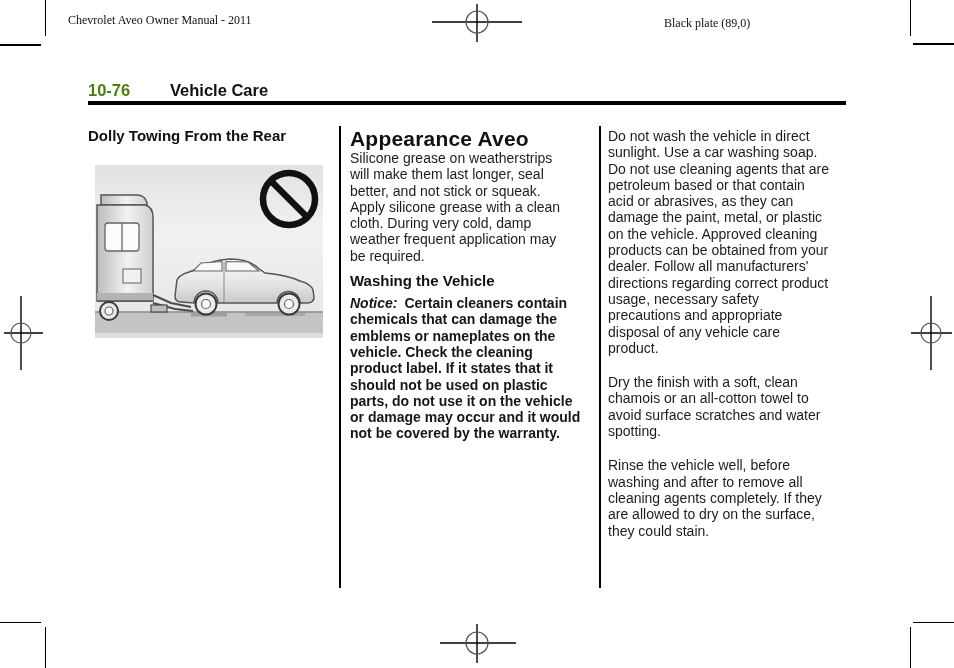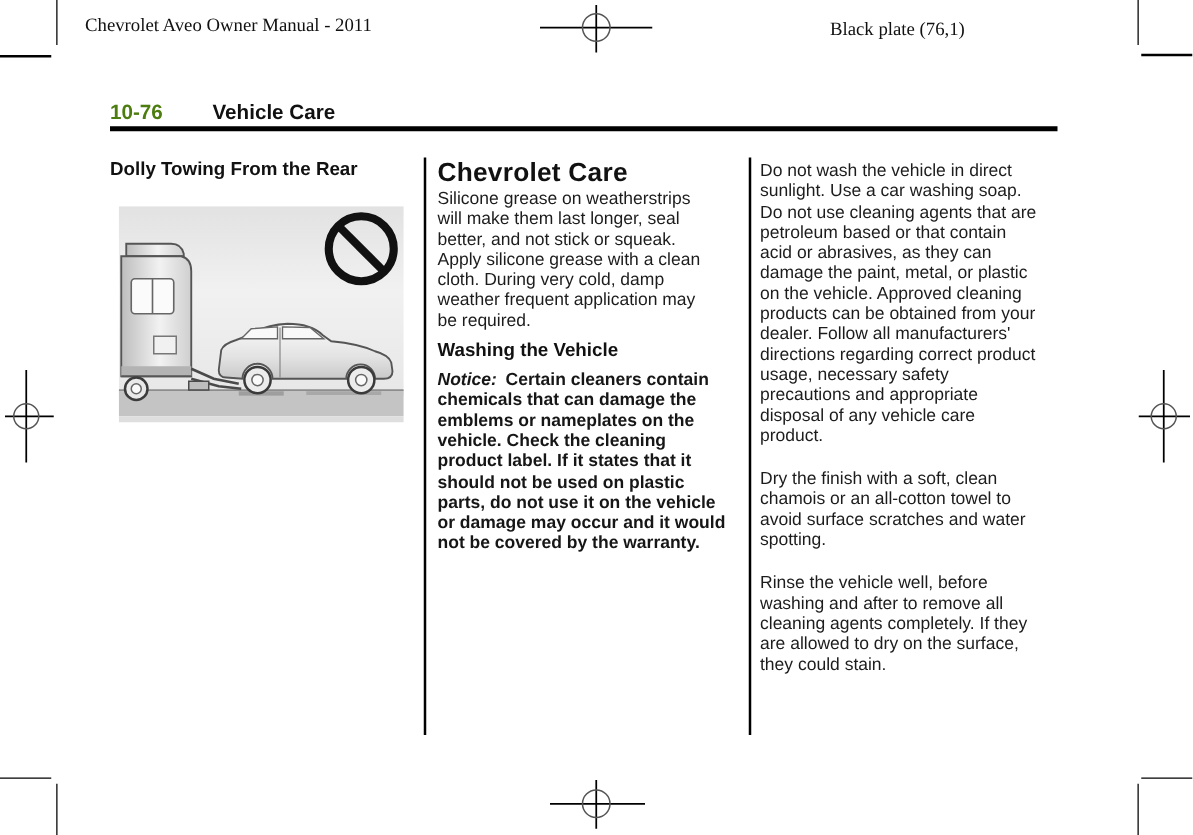--- a/index.html
+++ b/index.html
@@ -1,20 +1,20 @@
 <!DOCTYPE html>
 <html><head>
 <meta charset="utf-8">
 <style>
   html,body{margin:0;padding:0;}
   body{
     width:954px;height:668px;position:relative;background:#ffffff;
     font-family:"Liberation Sans", sans-serif;color:#1c1c1c;overflow:hidden;
   }
-  .serif{font-family:"Liberation Serif", serif;font-size:15px;color:#111;text-align:center;}
+  .serif{font-family:"Liberation Serif", serif;font-size:12px;color:#111;text-align:center;}
   .abs{position:absolute;}
   .mark{position:absolute;background:#000;}
   
   .page-num{position:absolute;left:88px;top:81px;font-size:16.5px;font-weight:bold;color:#4d7c0f;}
   .section-name{position:absolute;left:170px;top:81px;font-size:16.5px;font-weight:bold;color:#111;}
   .head-rule{position:absolute;left:88px;top:101px;width:758px;height:3.5px;background:#000;}
   
   .vdiv{position:absolute;width:1.5px;background:#000;top:126px;height:462px;}
   
   .col{position:absolute;}
@@ -57,21 +57,21 @@
   <line x1="4" y1="40" x2="43" y2="40" stroke="#000" stroke-width="1.4"></line>
   <circle cx="21" cy="40" r="10" fill="none" stroke="#555" stroke-width="1.2"></circle>
 </svg>
 <svg class="abs" style="left:908px;top:293px;" width="46" height="80">
   <line x1="23" y1="3" x2="23" y2="77" stroke="#000" stroke-width="1.4"></line>
   <line x1="3" y1="40" x2="44" y2="40" stroke="#000" stroke-width="1.4"></line>
   <circle cx="23" cy="40" r="10" fill="none" stroke="#555" stroke-width="1.2"></circle>
 </svg>
 
 <div class="abs serif" style="left:68px;top:13px;">Chevrolet Aveo Owner Manual - 2011</div>
-<div class="abs serif" style="left:664px;top:16px;">Black plate (76,1)</div>
+<div class="abs serif" style="left:664px;top:16px;">Black plate (89,0)</div>
 
 <div class="page-num">10-76</div>
 <div class="section-name">Vehicle Care</div>
 <div class="head-rule"></div>
 
 <div class="vdiv" style="left:339px;"></div>
 <div class="vdiv" style="left:599px;"></div>
 
 <div class="col" style="left:88px;top:127px;width:236px;">
   <h2 class="h-minor">Dolly Towing From the Rear</h2>
@@ -137,21 +137,21 @@
       <g stroke="#111" stroke-width="6.5" fill="none">
         <circle cx="194" cy="34" r="26"></circle>
         <line x1="176" y1="16" x2="212" y2="52"></line>
       </g>
     </svg>
   </figure>
 
 </div>
 
 <div class="col" style="left:350px;top:127px;width:236px;">
-  <h1 class="h-section">Chevrolet Care</h1>
+  <h1 class="h-section">Appearance Aveo</h1>
   <p class="body mt9" style="margin-bottom:0;">Silicone grease on weatherstrips will make them last longer, seal better, and not stick or squeak. Apply silicone grease with a clean cloth. During very cold, damp weather frequent application may be required.</p>
   <h3 class="h-minor mt8">Washing the Vehicle</h3>
   <p class="notice mt6">
     <span class="label">Notice:</span><span>Certain cleaners contain chemicals that can damage the emblems or nameplates on the vehicle. Check the cleaning product label. If it states that it should not be used on plastic parts, do not use it on the vehicle or damage may occur and it would not be covered by the warranty.</span>
   </p>
 </div>
 
 <div class="col" style="left:608px;top:128px;width:240px;">
   <p class="body">Do not wash the vehicle in direct sunlight. Use a car washing soap. Do not use cleaning agents that are petroleum based or that contain acid or abrasives, as they can damage the paint, metal, or plastic on the vehicle. Approved cleaning products can be obtained from your dealer. Follow all manufacturers' directions regarding correct product usage, necessary safety precautions and appropriate disposal of any vehicle care product.</p>
   <p class="body">Dry the finish with a soft, clean chamois or an all-cotton towel to avoid surface scratches and water spotting.</p>

